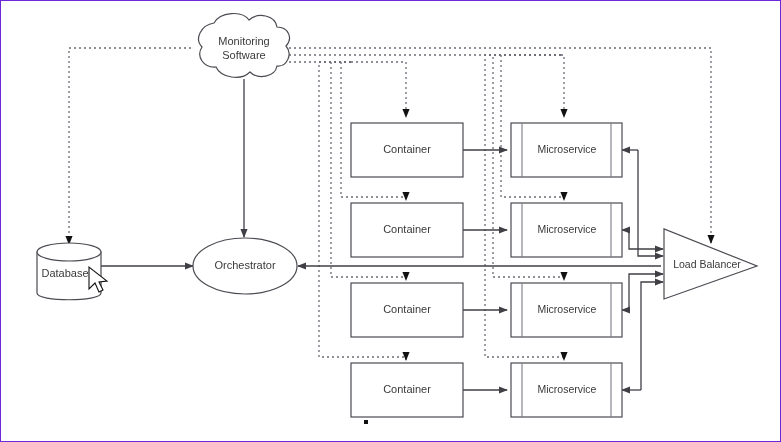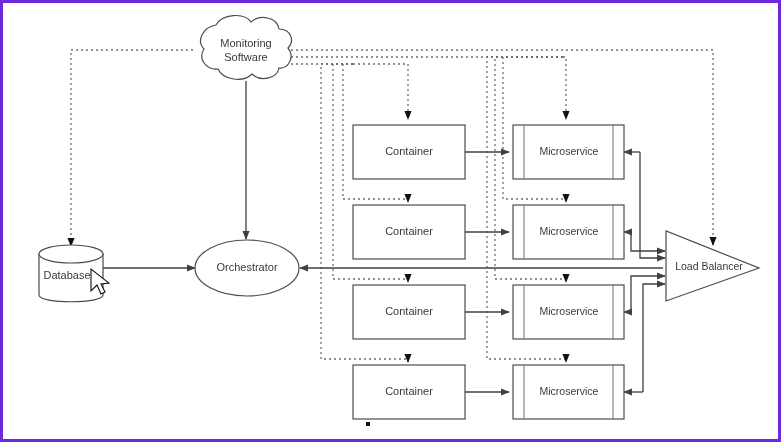--- a/index.html
+++ b/index.html
@@ -8,21 +8,21 @@
     background: #ffffff;
   }
   body {
     font-family: "Liberation Sans", sans-serif;
   }
   #canvas {
     position: relative;
     width: 781px;
     height: 442px;
     background: #ffffff;
-    border: 3px solid #6d28d9;
+    border: 1px solid #6d28d9;
     box-sizing: border-box;
     overflow: hidden;
   }
   #diagram-svg {
     position: absolute;
     left: 0;
     top: 0;
     width: 781px;
     height: 442px;
     display: block;

